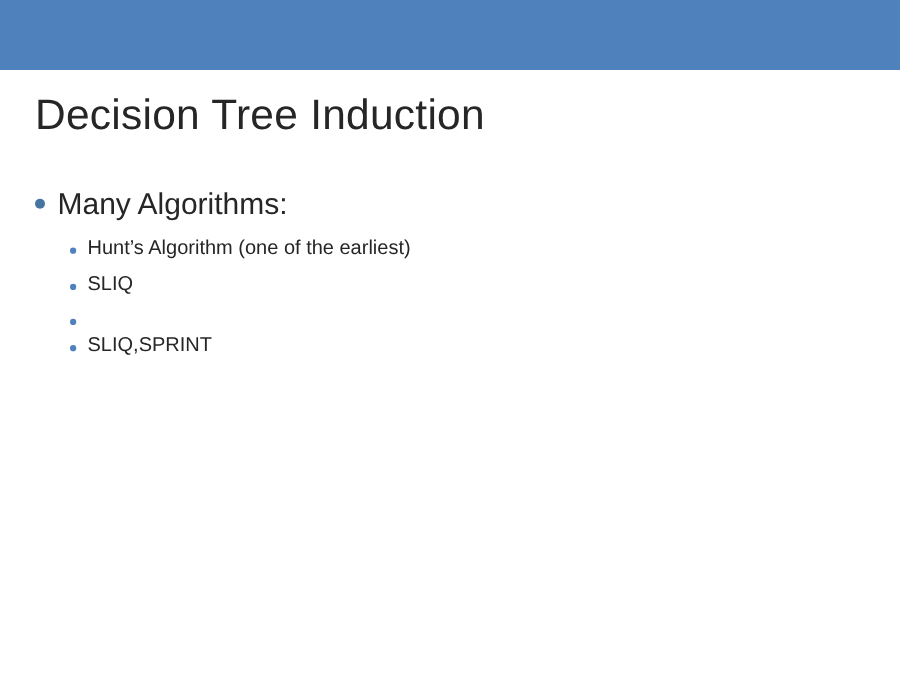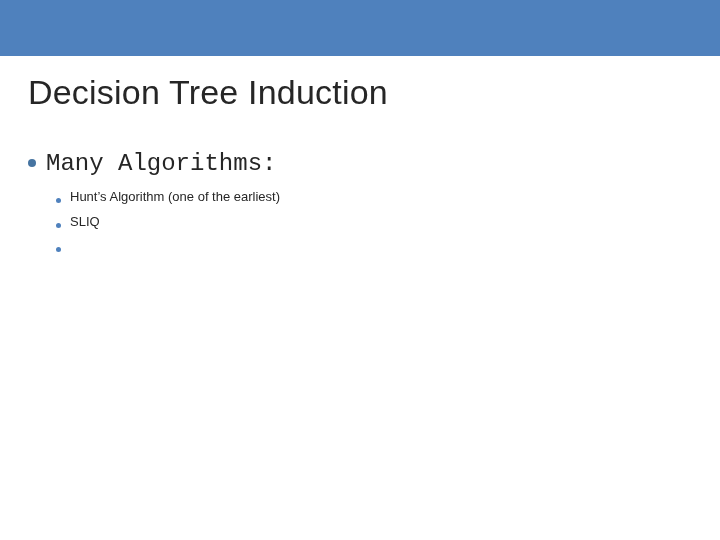--- a/index.html
+++ b/index.html
@@ -54,41 +54,40 @@
     height: 8px;
     border-radius: 50%;
     background: #4674a1;
     margin-top: 11px;
     margin-right: 10px;
     flex: 0 0 auto;
   }
   .bullet-l1 .txt {
     font-size: 24px;
     line-height: 1.35;
-    font-family: Liberation Mono, monospace;
   }
   .sublist {
     margin-left: 28px;
     margin-top: 4px;
   }
   .bullet-l2 {
     margin-top: 6px;
     margin-bottom: 6px;
   }
   .bullet-l2 .dot {
     width: 5px;
     height: 5px;
     border-radius: 50%;
     background: #4f81bd;
     margin-top: 10px;
     margin-right: 9px;
     flex: 0 0 auto;
   }
   .bullet-l2 .txt {
-    font-size: 13px;
+    font-size: 16px;
     line-height: 1.4;
   }
 </style>
 </head>
 <body>
 
 <div class="slide">
   <div class="top-bar"></div>
 
   <div class="title">Decision Tree Induction</div>
@@ -109,17 +108,21 @@
 
       <div class="bullet-row bullet-l2">
         <div class="dot"></div>
         <div class="txt">SLIQ</div>
       </div>
 
       <div class="bullet-row bullet-l2">
         <div class="dot"></div>
       </div>
 
+      <div class="bullet-row bullet-l2">
+        <div class="dot"></div>
+        <div class="txt">SLIQ,SPRINT</div>
+      </div>
 
     </div>
 
   </div>
 </div>
 
 </body></html>

